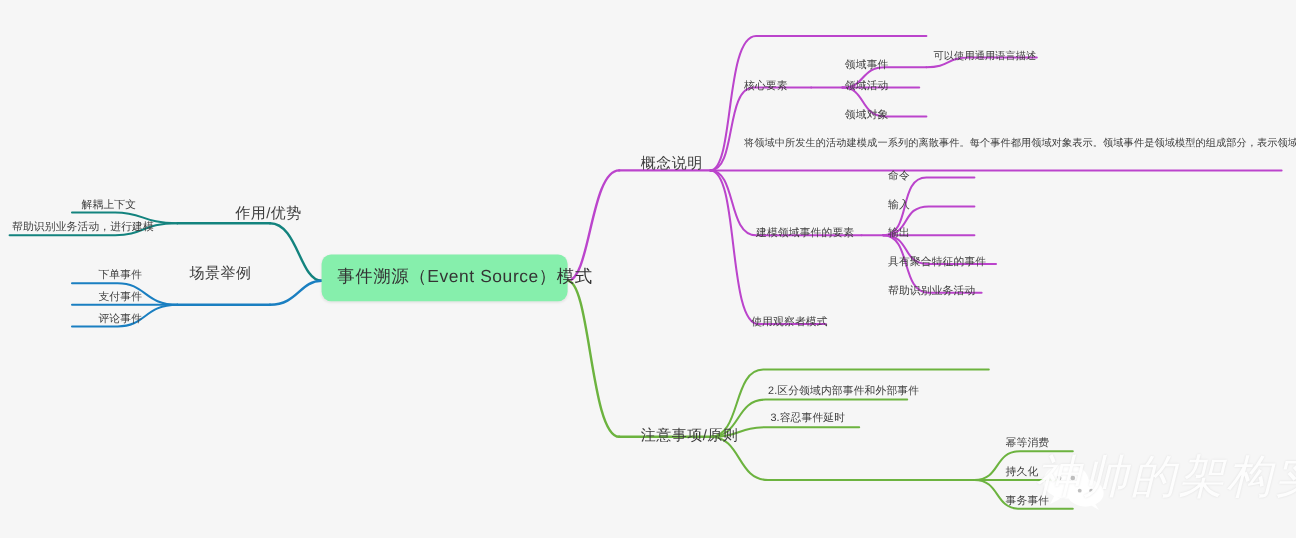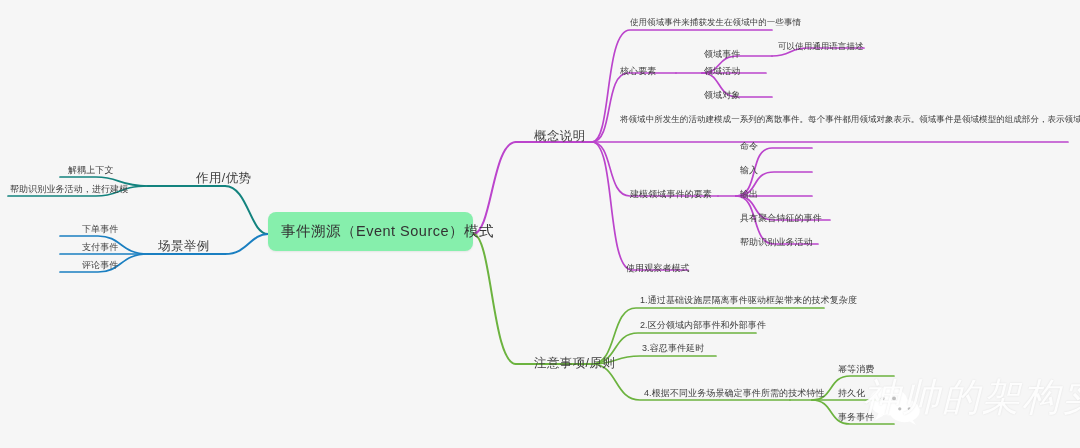--- a/index.html
+++ b/index.html
@@ -110,40 +110,37 @@
   <div class="node t1" style="left:160px;top:170px;margin-left:36px;">
     <span>作用/优势</span>
   </div>
   <div class="node t3" style="left:68px;top:164px;">
     <span>解耦上下文</span>
   </div>
   <div class="node t3" style="left:10px;top:183px;">
     <span>帮助识别业务活动，进行建模</span>
   </div>
 
-  <div class="node t1" style="left:158px;top:238px;font-family:Liberation Mono, monospace;">
+  <div class="node t1" style="left:158px;top:220px;font-family:Liberation Mono, monospace;">
     <span>场景举例</span>
   </div>
   <div class="node t3" style="left:82px;top:223px;">
     <span>下单事件</span>
   </div>
   <div class="node t3" style="left:82px;top:241px;text-align:right;">
     <span>支付事件</span>
   </div>
   <div class="node t3" style="left:82px;top:259px;">
     <span>评论事件</span>
   </div>
 
   <div class="node t1" style="left:534px;top:128px;">
     <span>概念说明</span>
   </div>
 
-  <div class="node t4" style="left:630px;top:17px;">
-    <span>使用领域事件来捕获发生在领域中的一些事情</span>
-  </div>
 
   <div class="node t3" style="left:620px;top:65px;">
     <span>核心要素</span>
   </div>
   <div class="node t3" style="left:704px;top:48px;">
     <span>领域事件</span>
   </div>
   <div class="node t4" style="left:778px;top:41px;">
     <span>可以使用通用语言描述</span>
   </div>
@@ -178,31 +175,25 @@
   </div>
 
   <div class="node t3" style="left:626px;top:262px;">
     <span>使用观察者模式</span>
   </div>
 
   <div class="node t1" style="left:534px;top:355px;">
     <span>注意事项/原则</span>
   </div>
 
-  <div class="node t3" style="left:640px;top:294px;">
-    <span>1.通过基础设施层隔离事件驱动框架带来的技术复杂度</span>
-  </div>
   <div class="node t3" style="left:640px;top:319px;">
     <span>2.区分领域内部事件和外部事件</span>
   </div>
   <div class="node t3" style="left:642px;top:342px;">
     <span>3.容忍事件延时</span>
-  </div>
-  <div class="node t3" style="left:644px;top:387px;">
-    <span>4.根据不同业务场景确定事件所需的技术特性</span>
   </div>
 
   <div class="node t3" style="left:838px;top:363px;">
     <span>幂等消费</span>
   </div>
   <div class="node t3" style="left:838px;top:387px;">
     <span>持久化</span>
   </div>
   <div class="node t3" style="left:838px;top:411px;">
     <span>事务事件</span>

